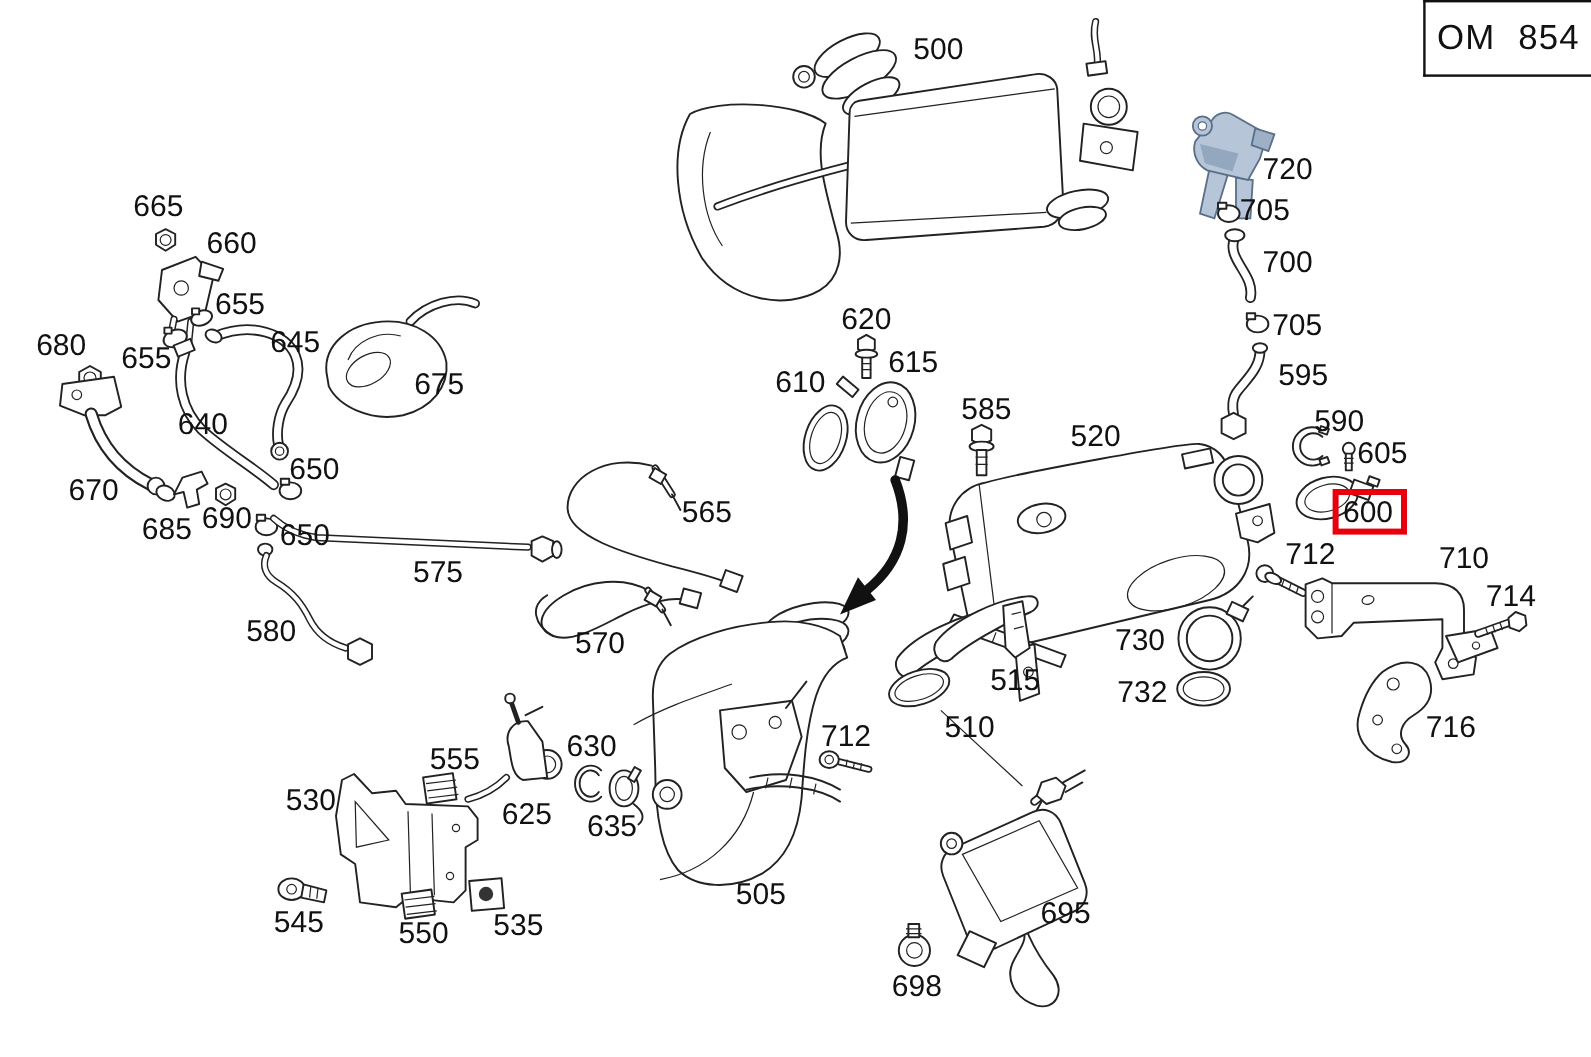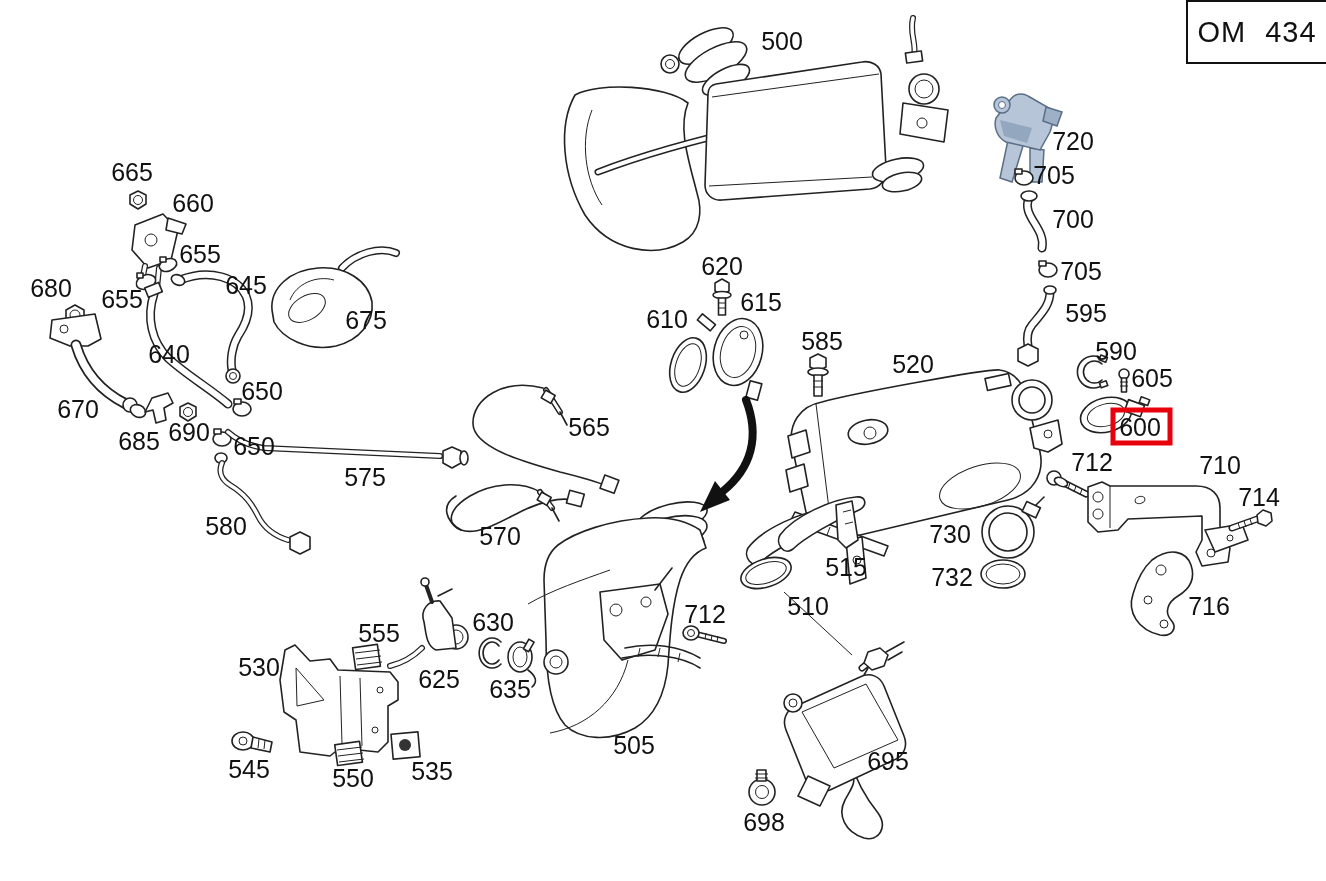--- a/index.html
+++ b/index.html
@@ -438,14 +438,14 @@
       <text x="888" y="761" class="part-label" text-anchor="middle" dominant-baseline="central">695</text>
       <text x="764" y="822" class="part-label" text-anchor="middle" dominant-baseline="central">698</text>
       <text x="1073" y="141" class="part-label" text-anchor="middle" dominant-baseline="central">720</text>
       <text x="1054" y="175" class="part-label" text-anchor="middle" dominant-baseline="central">705</text>
       <text x="1073" y="219" class="part-label" text-anchor="middle" dominant-baseline="central">700</text>
       <text x="1081" y="271" class="part-label" text-anchor="middle" dominant-baseline="central">705</text>
     </g>
 </svg>
 
 <div id="om-box">
-  <span>OM 434</span>
+  <span>OM 854</span>
 </div>
 
 </body></html>

